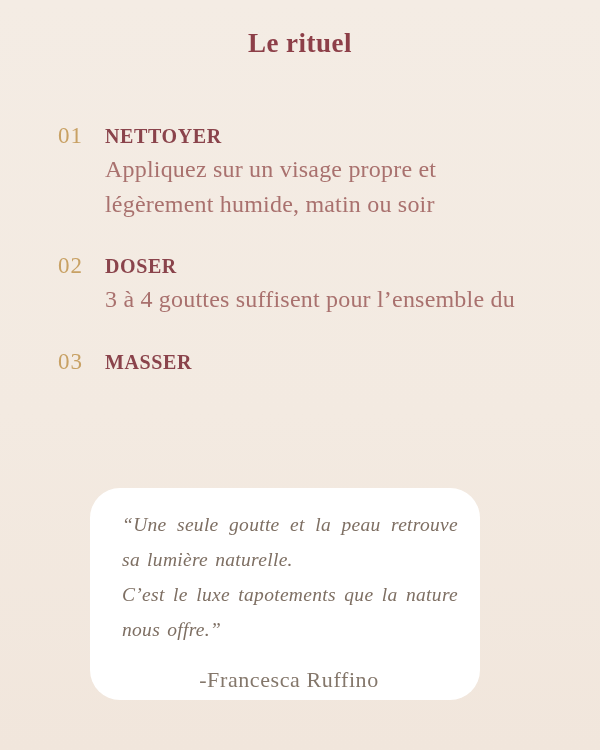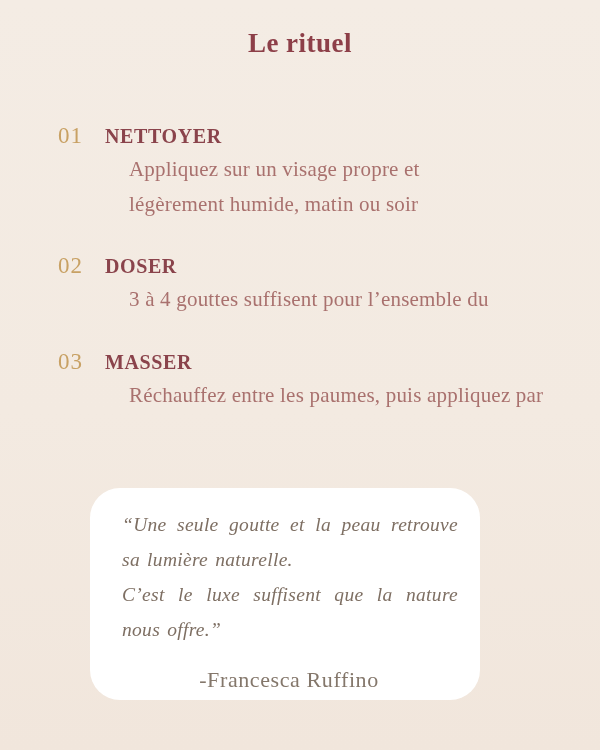--- a/index.html
+++ b/index.html
@@ -47,25 +47,24 @@
   .step-title {
     font-size: 20px;
     line-height: 28px;
     font-weight: 700;
     letter-spacing: 0.6px;
     color: #8a434b;
     font-family: Liberation Serif, serif;
   }
   .step-desc {
     margin-top: 2px;
-    font-size: 21px;
+    font-size: 24px;
     line-height: 34.5px;
     color: #a9716e;
     letter-spacing: 0.2px;
-    margin-left: 24px;
   }
   .quote-card {
     position: absolute;
     left: 90px;
     top: 488px;
     width: 390px;
     height: 212px;
     background: #ffffff;
     border-radius: 30px;
     box-sizing: border-box;
@@ -121,28 +120,27 @@
         <div>3 à 4 gouttes suffisent pour l’ensemble du</div>
       </div>
     </div>
   </div>
 
   <div class="step">
     <div class="step-number">03</div>
     <div class="step-body">
       <div class="step-title">MASSER</div>
       <div class="step-desc">
-        <div>Réchauffez entre les paumes, puis appliquez par</div>
       </div>
     </div>
   </div>
 
 </div>
 
 <div class="quote-card">
   <div class="quote-text">
     <div class="quote-line justify">“Une seule goutte et la peau retrouve</div>
     <div class="quote-line">sa lumière naturelle.</div>
-    <div class="quote-line justify">C’est le luxe suffisent que la nature</div>
+    <div class="quote-line justify">C’est le luxe tapotements que la nature</div>
     <div class="quote-line">nous offre.”</div>
   </div>
   <div class="quote-attribution">-Francesca Ruffino</div>
 </div>
 
 </body></html>

